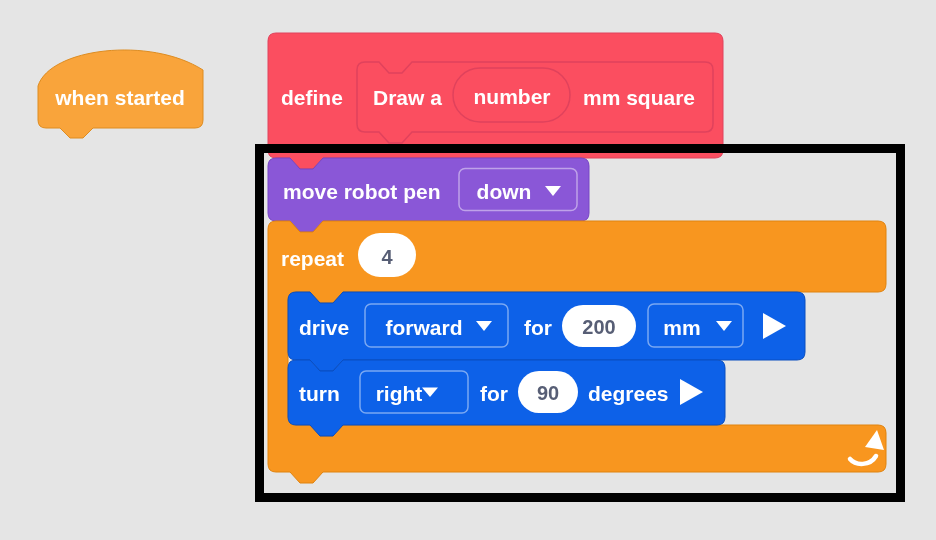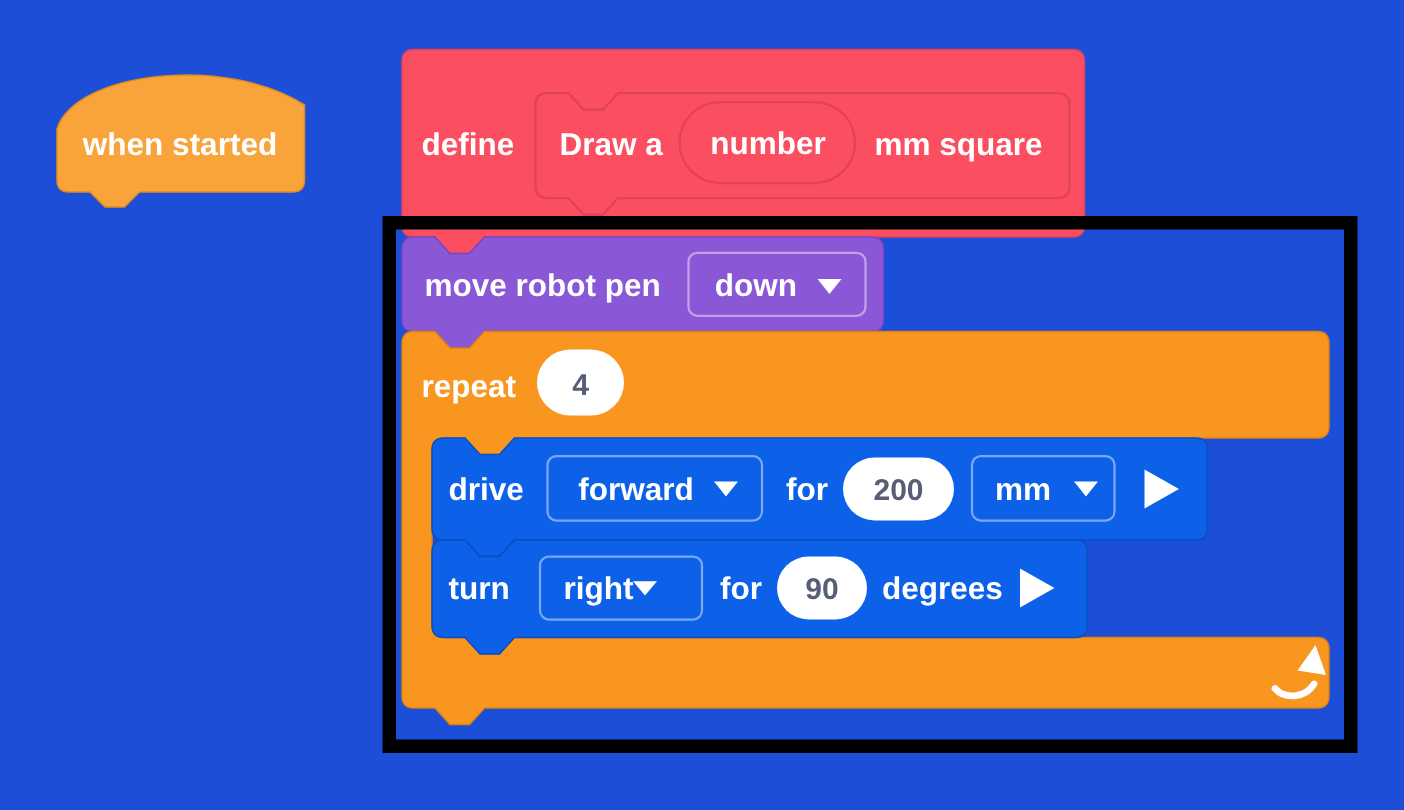--- a/index.html
+++ b/index.html
@@ -1,16 +1,16 @@
 <!DOCTYPE html>
 <html><head>
 <meta charset="utf-8">
 <style>
   html,body{margin:0;padding:0;background:#fff;}
-  .stage{width:936px;height:540px;position:relative;background:#1d4ed8;overflow:hidden;}
+  .stage{width:936px;height:540px;position:relative;background:#e5e5e5;overflow:hidden;}
   svg text{font-family:"Liberation Sans","DejaVu Sans",sans-serif;font-weight:700;dominant-baseline:central;}
   .lbl{fill:#ffffff;font-size:21px;}
   .mid{text-anchor:middle;}
   .num{font-size:20px;text-anchor:middle;}
   .blk{stroke-width:1;}
   .hat-stroke{stroke:#DE8C20;}
   .def-stroke{stroke:#E0425C;}
   .pen-stroke{stroke:#7746C5;}
   .ctl-stroke{stroke:#E0830F;}
   .drv-stroke{stroke:#0A4EC0;}

